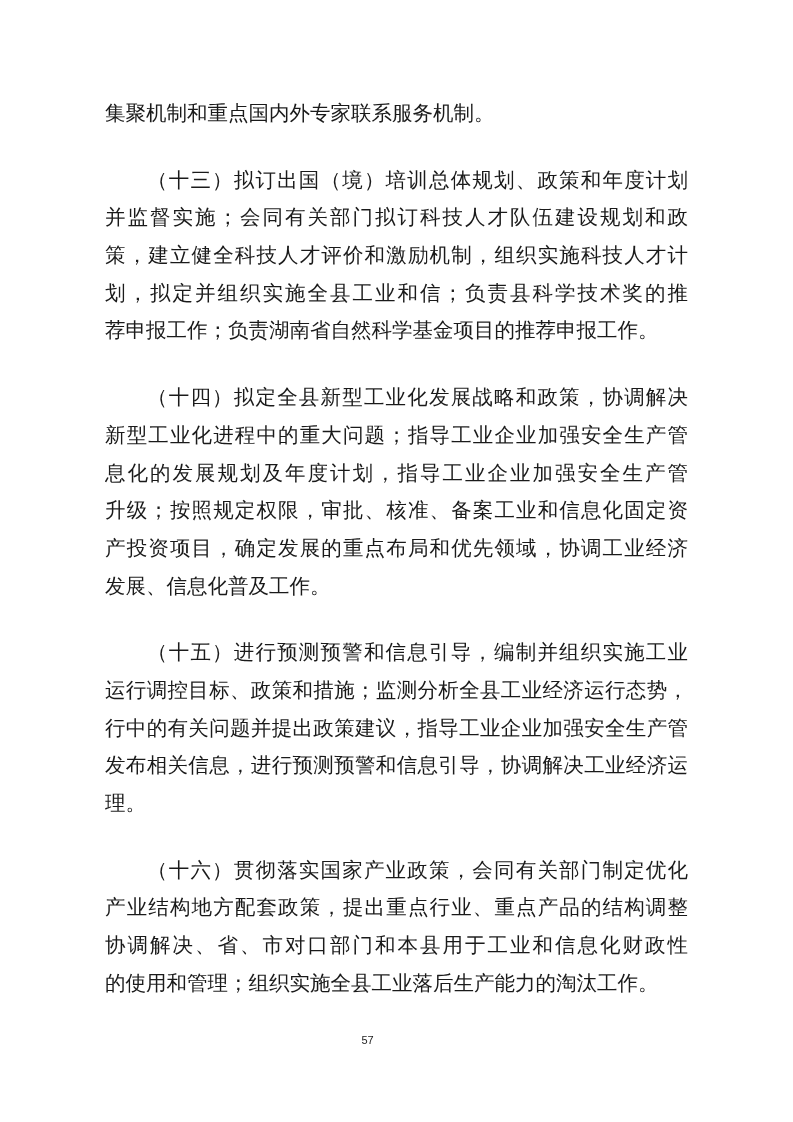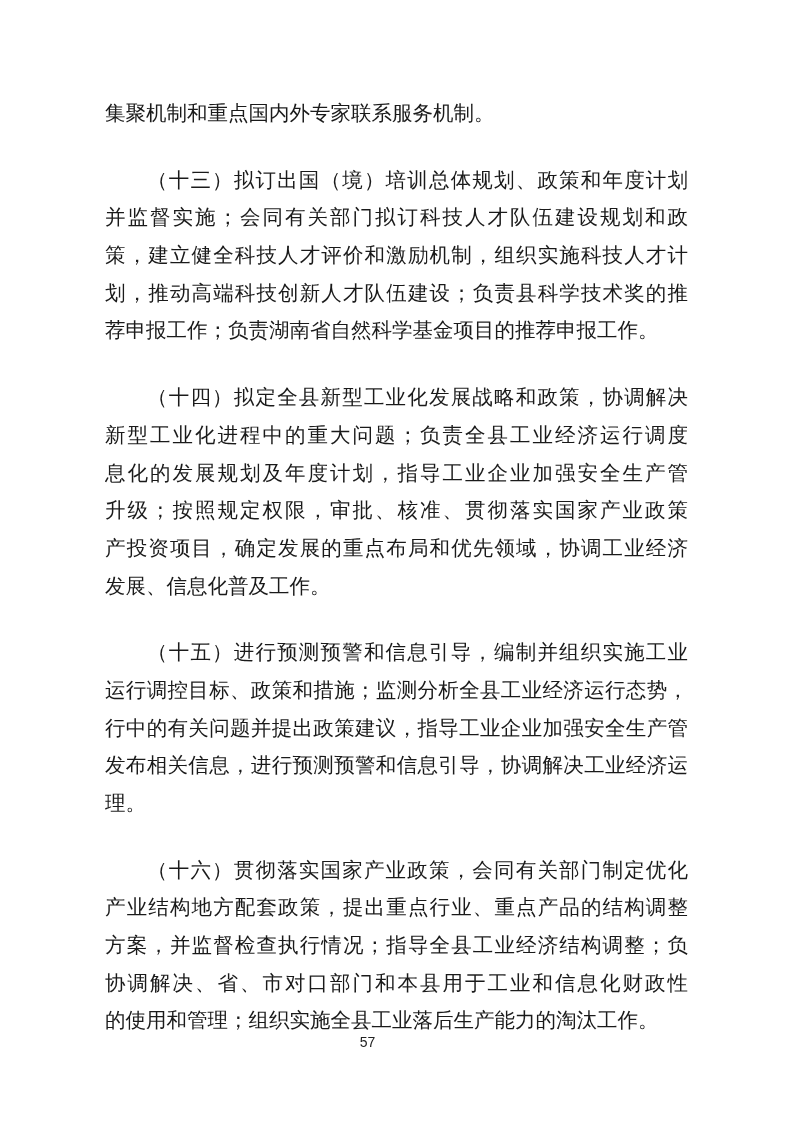--- a/index.html
+++ b/index.html
@@ -43,57 +43,56 @@
   .line.indent {
     padding-left: 42px;
     margin-top: 29px;
   }
   .page-number {
     position: absolute;
     left: 0;
     top: 1034px;
     width: 100%;
     text-align: center;
-    font-size: 14px;
+    font-size: 11px;
     font-family: "Liberation Sans", sans-serif;
     color: #222222;
   }
 </style>
 </head>
 <body>
 
 <div class="page">
   <div class="text-block">
       <div class="paragraph">
         <div class="line last">集聚机制和重点国内外专家联系服务机制。</div>
       </div>
       <div class="paragraph">
         <div class="line indent">（十三）拟订出国（境）培训总体规划、政策和年度计划</div>
         <div class="line">并监督实施；会同有关部门拟订科技人才队伍建设规划和政</div>
         <div class="line">策，建立健全科技人才评价和激励机制，组织实施科技人才计</div>
-        <div class="line">划，推动高端科技创新人才队伍建设；负责县科学技术奖的推</div>
+        <div class="line">划，拟定并组织实施全县工业和信；负责县科学技术奖的推</div>
         <div class="line last">荐申报工作；负责湖南省自然科学基金项目的推荐申报工作。</div>
       </div>
       <div class="paragraph">
         <div class="line indent">（十四）拟定全县新型工业化发展战略和政策，协调解决</div>
-        <div class="line">新型工业化进程中的重大问题；负责全县工业经济运行调度</div>
+        <div class="line">新型工业化进程中的重大问题；指导工业企业加强安全生产管</div>
         <div class="line">息化的发展规划及年度计划，指导工业企业加强安全生产管</div>
-        <div class="line">升级；按照规定权限，审批、核准、贯彻落实国家产业政策</div>
+        <div class="line">升级；按照规定权限，审批、核准、备案工业和信息化固定资</div>
         <div class="line">产投资项目，确定发展的重点布局和优先领域，协调工业经济</div>
         <div class="line last">发展、信息化普及工作。</div>
       </div>
       <div class="paragraph">
         <div class="line indent">（十五）进行预测预警和信息引导，编制并组织实施工业</div>
         <div class="line">运行调控目标、政策和措施；监测分析全县工业经济运行态势，</div>
         <div class="line">行中的有关问题并提出政策建议，指导工业企业加强安全生产管</div>
         <div class="line">发布相关信息，进行预测预警和信息引导，协调解决工业经济运</div>
         <div class="line last">理。</div>
       </div>
       <div class="paragraph">
         <div class="line indent">（十六）贯彻落实国家产业政策，会同有关部门制定优化</div>
         <div class="line">产业结构地方配套政策，提出重点行业、重点产品的结构调整</div>
-        <div class="line">方案，并监督检查执行情况；指导全县工业经济结构调整；负</div>
         <div class="line">协调解决、省、市对口部门和本县用于工业和信息化财政性</div>
         <div class="line last">的使用和管理；组织实施全县工业落后生产能力的淘汰工作。</div>
       </div>
     </div>
   <div class="page-number">57</div>
 </div>
 
 </body></html>

